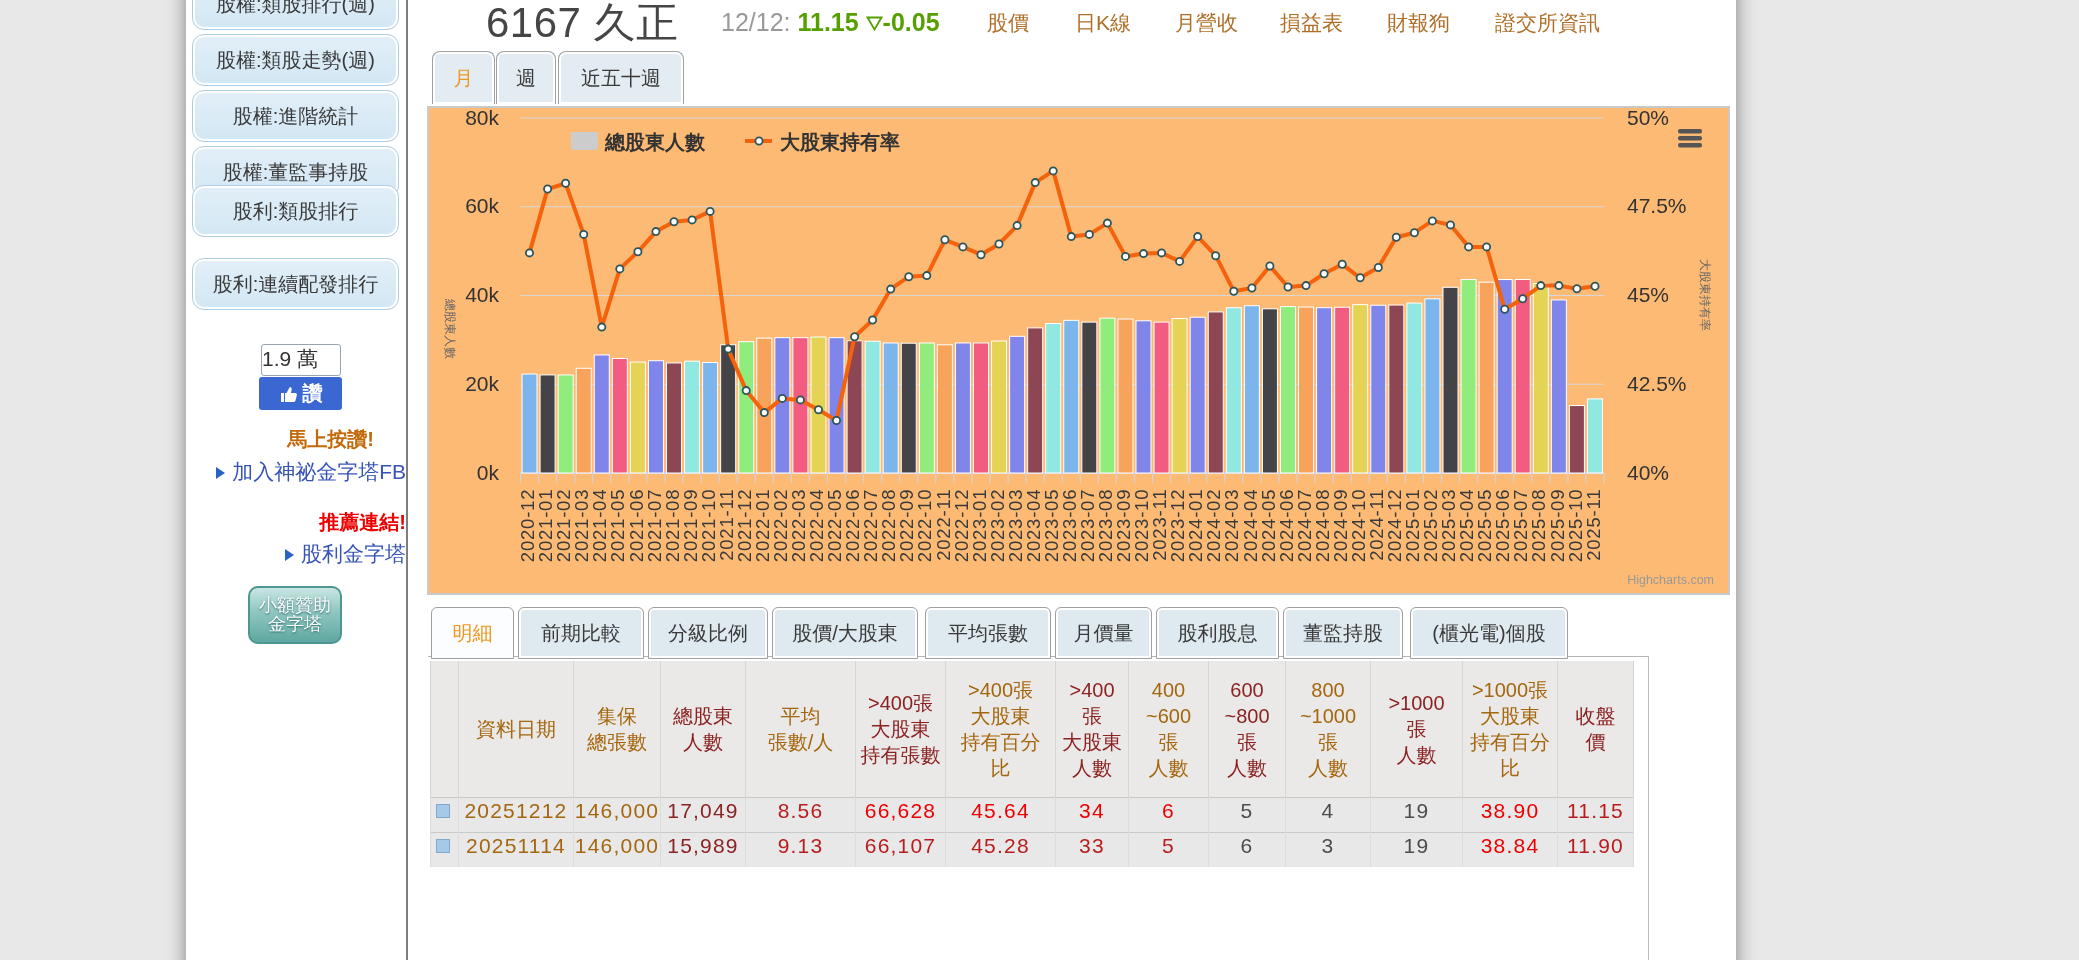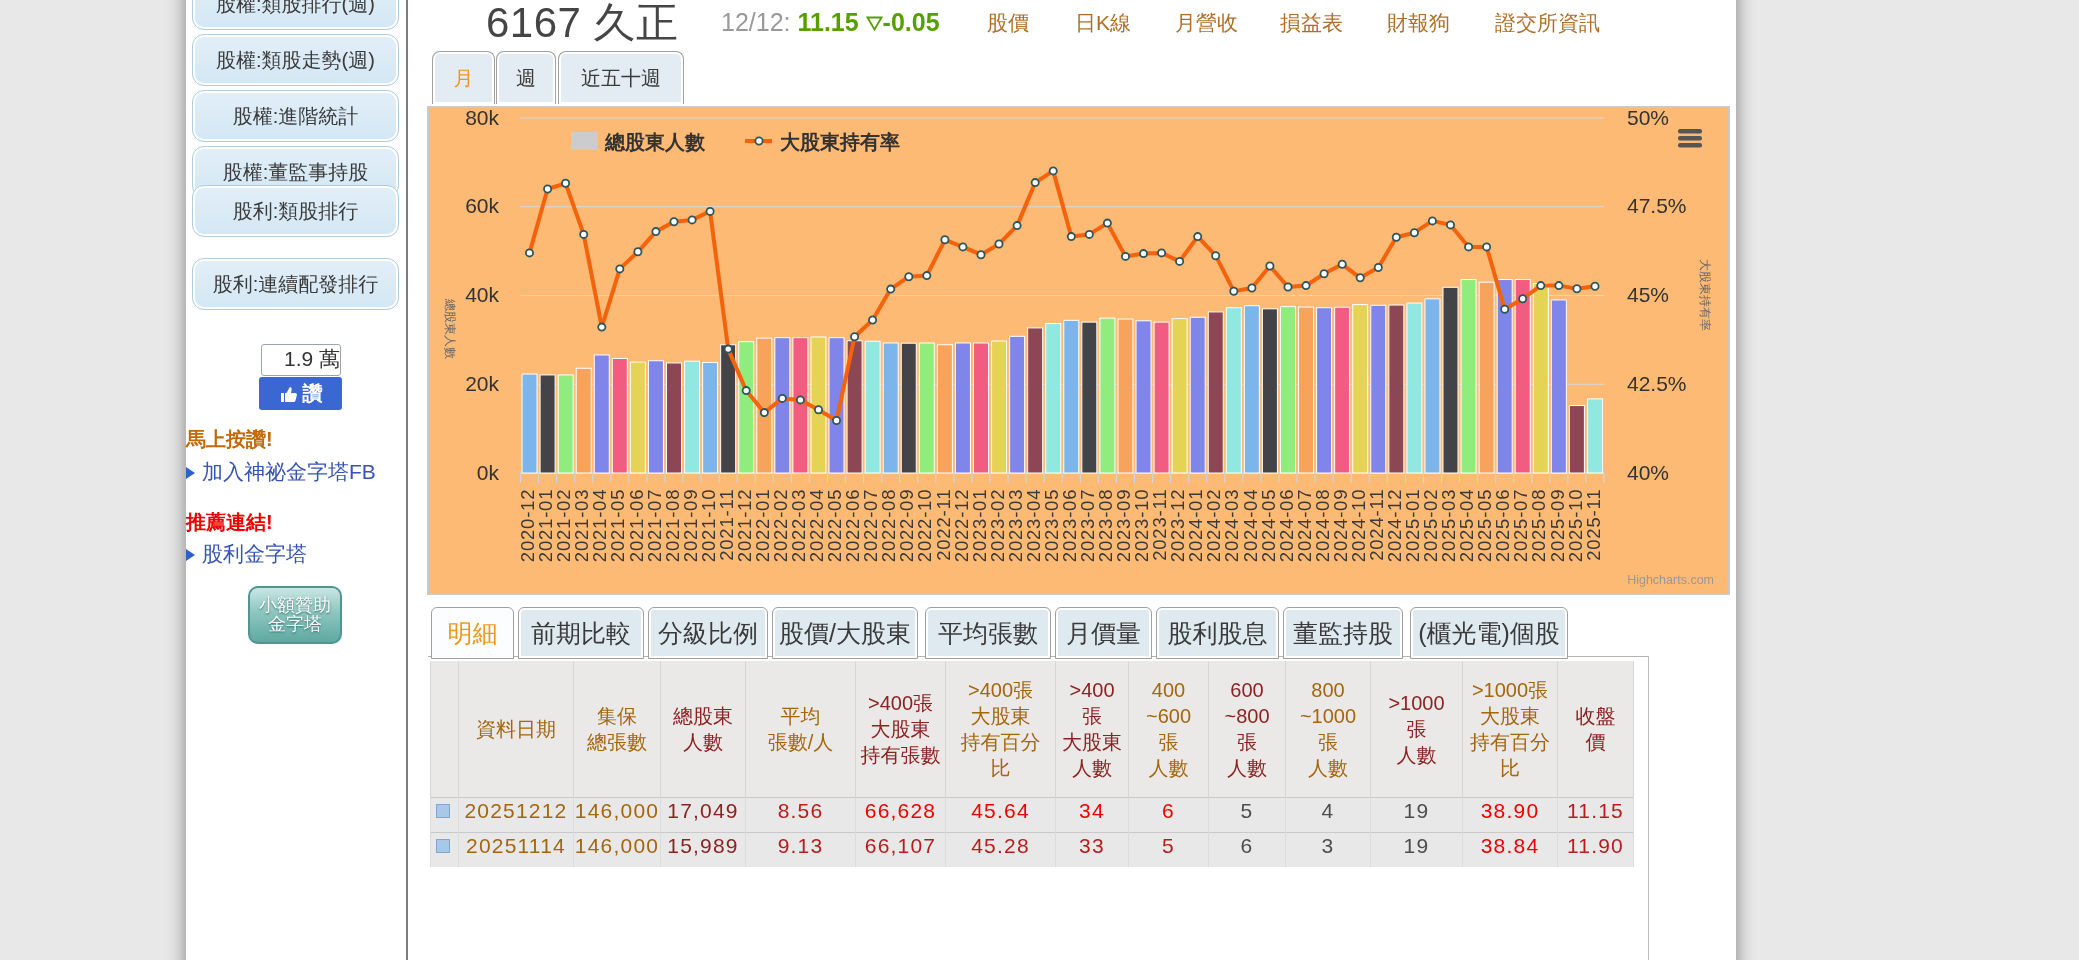--- a/index.html
+++ b/index.html
@@ -5,45 +5,45 @@
 html,body {width:2079px;height:960px;background:#e8e8e8;overflow:hidden;
   font-family:"Liberation Sans",sans-serif;position:relative}
 .band {position:absolute;left:186px;top:-30px;width:1550px;height:1020px;background:#fff;
   box-shadow:0 0 18px rgba(0,0,0,0.45)}
 .sideline {position:absolute;left:406px;top:-30px;width:2px;height:1020px;background:#7e7e7e}
 .sbtn {position:absolute;left:192px;width:205px;height:50px;border:1px solid #aecde3;
   border-radius:12px;background:linear-gradient(180deg,#e2eff8 0%,#d3e7f4 100%);
   box-shadow:inset 0 0 0 2px #fff;
   font-size:20px;color:#3a3a3a;text-align:center;line-height:50px}
 .fbcount {position:absolute;left:261px;top:344px;width:78px;height:30px;background:#fff;
-  border:1px solid #98a5b0;border-radius:3px;font-size:21px;color:#333;text-align:right;line-height:28px}
+  border:1px solid #98a5b0;border-radius:3px;font-size:21px;color:#333;text-align:left;line-height:28px}
 .fblike {position:absolute;left:259px;top:377px;width:83px;height:33px;background:#3a67d2;
   border-radius:3px;color:#fff;font-size:20px;font-weight:bold;text-align:center;line-height:33px}
-.s1 {position:absolute;left:186px;width:220px;text-align:left}
+.s1 {position:absolute;left:186px;width:220px;text-align:right}
 .orange1 {top:426px;left:186px;width:188px;color:#c26a0a;font-size:20px;font-weight:bold}
 .red1 {top:509px;color:#ee0000;font-size:20px;font-weight:bold}
 .blink {color:#3653b5;font-size:21px}
 .tri {display:inline-block;width:0;height:0;border-left:9px solid #2a63c5;
   border-top:6px solid transparent;border-bottom:6px solid transparent;margin-right:7px}
 .teal {position:absolute;left:248px;top:586px;width:90px;height:46px;border:2px solid #4e968f;
   border-radius:10px;background:linear-gradient(180deg,#c9e6e3 0%,#8ec6c0 45%,#5fa8a1 100%);
   color:#ffffff;font-size:18px;text-align:center;padding-top:8px;line-height:19px;
   text-shadow:0 1px 2px rgba(20,80,80,0.8)}
 .h1 {position:absolute;left:486px;top:-5px;font-size:42px;color:#454545;letter-spacing:0.5px}
 .price {position:absolute;left:721px;top:8px;font-size:25px;color:#999}
 .price b {color:#55a000;font-weight:bold}
 .nav {position:absolute;top:9px;font-size:21px;color:#b06f28}
 .tab1 {position:absolute;top:51px;height:52px;background:#e3ecf2;border:1px solid #a0a0a0;
   border-bottom:none;border-radius:8px 8px 0 0;font-size:20px;color:#3a3a3a;text-align:center;
   line-height:52px;box-shadow:inset 0 0 0 2px #fff}
 .tab1.on {color:#f0951e}
 .chartbox {position:absolute;left:427px;top:106px;width:1299px;height:485px;
   border:2px solid #c9c9c9;background:#fdba74}
 .tab2 {position:absolute;top:607px;height:50px;background:#dfe9f0;border:1px solid #a0a0a0;
-  border-radius:6px 6px 0 0;font-size:25px;color:#3a3a3a;text-align:center;line-height:50px;
+  border-radius:6px 6px 0 0;font-size:20px;color:#3a3a3a;text-align:center;line-height:50px;
   box-shadow:inset 0 0 0 2px #fff}
 .tab2.on {background:#fcfdfe;color:#f0951e;box-shadow:none}
 table {position:absolute;left:430px;top:661px;border-collapse:collapse;table-layout:fixed;
   font-family:"Liberation Sans",sans-serif}
 th {height:136px;background:#ebe9e7;font-size:20px;font-weight:normal;line-height:26px;
   vertical-align:middle;text-align:center;border-left:1px solid #d8d6d4;border-right:1px solid #d8d6d4}
 td {height:33px;font-size:21px;letter-spacing:1.2px;text-align:center;vertical-align:top;
   padding-top:1px;line-height:24px;border-top:1px solid #c9c9c9;border-left:1px solid #dedcda;border-right:1px solid #dedcda}
 tr.odd td {background:#e8e8e8}
 tr.even td {background:#fcfcfc}

